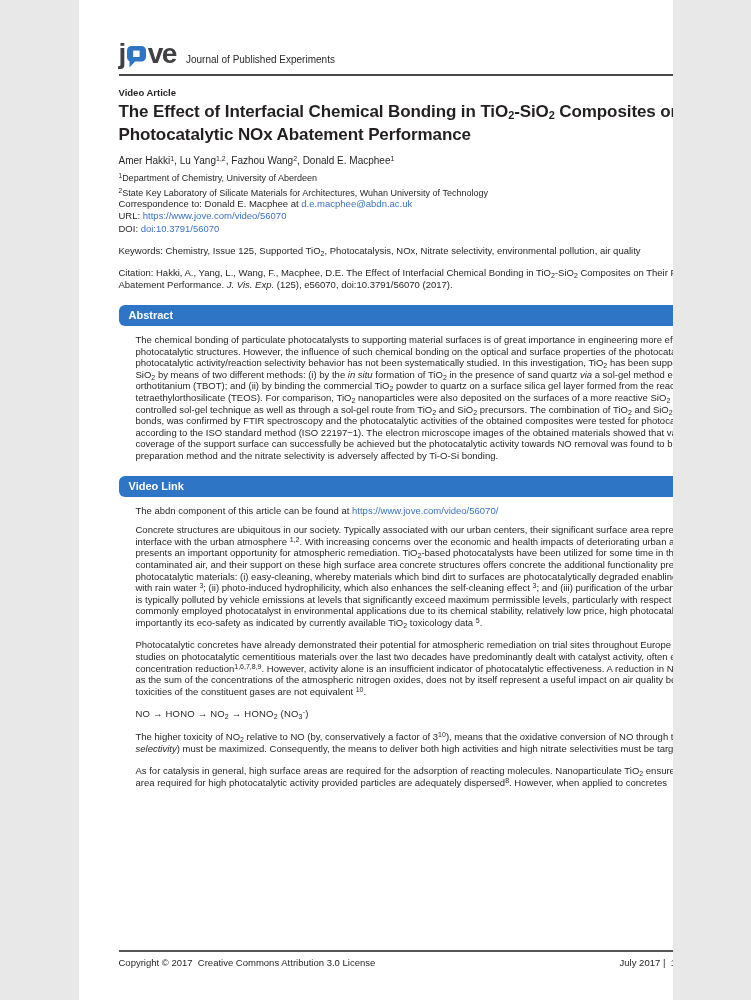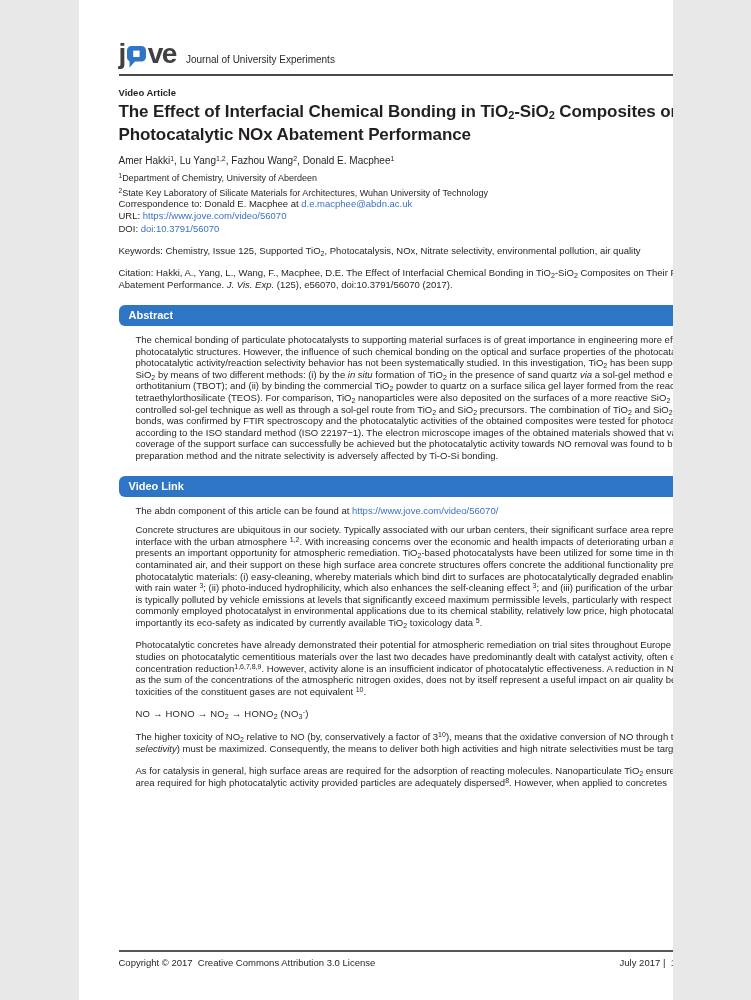--- a/index.html
+++ b/index.html
@@ -53,21 +53,21 @@
 <div class="page">
   <div class="content">
 
     <div class="hdr">
       <span class="logo">
         <span class="logo-j">j</span><svg class="logo-bubble" width="19" height="22" viewBox="0 0 19 22">
             <path fill="#2e75c6" d="M4.5 0 h10 a4.5 4.5 0 0 1 4.5 4.5 v6.5 a4.5 4.5 0 0 1 -4.5 4.5 h-6.5 l-5.5 6 v-6.2 a4.5 4.5 0 0 1 -2.5 -4.3 v-6.5 A4.5 4.5 0 0 1 4.5 0 z"></path>
             <rect x="6.2" y="4.6" width="6.4" height="6.4" fill="#ffffff"></rect>
           </svg><span class="logo-ve">ve</span>
       </span>
-      <span class="journal-name">Journal of University Experiments</span>
+      <span class="journal-name">Journal of Published Experiments</span>
       <span class="website">www.both.com</span>
     </div>
 
     <div class="kicker">Video Article</div>
     <h1 class="title">The Effect of Interfacial Chemical Bonding in TiO<sub>2</sub>-SiO<sub>2</sub> Composites on Their Photocatalytic NOx Abatement Performance</h1>
     <div class="authors">Amer Hakki<sup>1</sup>, Lu Yang<sup>1,2</sup>, Fazhou Wang<sup>2</sup>, Donald E. Macphee<sup>1</sup></div>
 
     <div class="affil"><sup>1</sup>Department of Chemistry, University of Aberdeen</div>
     <div class="affil"><sup>2</sup>State Key Laboratory of Silicate Materials for Architectures, Wuhan University of Technology</div>
 

